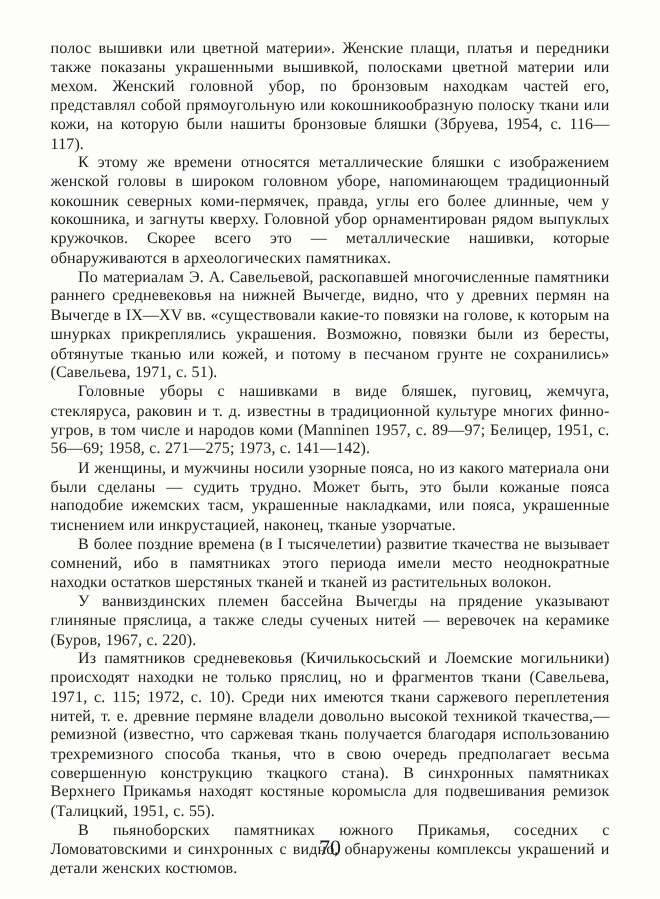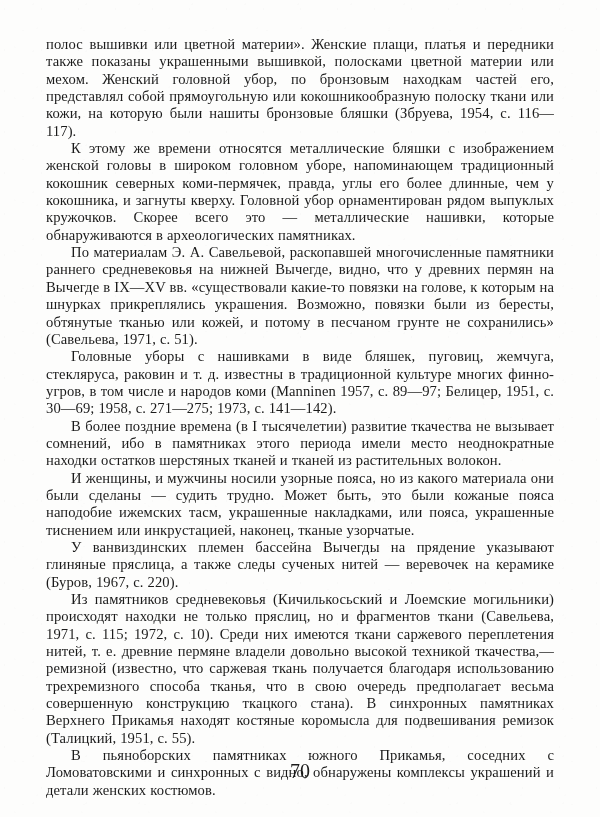--- a/index.html
+++ b/index.html
@@ -64,22 +64,22 @@
   }
 </style>
 </head>
 <body>
 
 <div class="page">
   <div class="text-block">
     <p class="para first">полос вышивки или цветной материи». Женские плащи, платья и передники также показаны украшенными вышивкой, полосками цветной материи или мехом. Женский головной убор, по бронзовым находкам частей его, представлял собой прямоугольную или кокошникообразную полоску ткани или кожи, на которую были нашиты бронзовые бляшки (Збруева, 1954, с. 116—117).</p>
     <p class="para">К этому же времени относятся металлические бляшки с изображением женской головы в широком головном уборе, напоминающем традиционный кокошник северных коми-пермячек, правда, углы его более длинные, чем у кокошника, и загнуты кверху. Головной убор орнаментирован рядом выпуклых кружочков. Скорее всего это — металлические нашивки, которые обнаруживаются в археологических памятниках.</p>
     <p class="para">По материалам Э. А. Савельевой, раскопавшей многочисленные памятники раннего средневековья на нижней Вычегде, видно, что у древних пермян на Вычегде в IX—XV вв. «существовали какие-то повязки на голове, к которым на шнурках прикреплялись украшения. Возможно, повязки были из бересты, обтянутые тканью или кожей, и потому в песчаном грунте не сохранились» (Савельева, 1971, с. 51).</p>
-    <p class="para">Головные уборы с нашивками в виде бляшек, пуговиц, жемчуга, стекляруса, раковин и т. д. известны в традиционной культуре многих финно-угров, в том числе и народов коми (Manninen 1957, с. 89—97; Белицер, 1951, с. 30—69; 1958, с. 271—275; 1973, с. 141—142).</p>
+    <p class="para">Головные уборы с нашивками в виде бляшек, пуговиц, жемчуга, стекляруса, раковин и т. д. известны в традиционной культуре многих финно-угров, в том числе и народов коми (Manninen 1957, с. 89—97; Белицер, 1951, с. 56—69; 1958, с. 271—275; 1973, с. 141—142).</p>
+    <p class="para">И женщины, и мужчины носили узорные пояса, но из какого материала они были сделаны — судить трудно. Может быть, это были кожаные пояса наподобие ижемских тасм, украшенные накладками, или пояса, украшенные тиснением или инкрустацией, наконец, тканые узорчатые.</p>
     <p class="para">В более поздние времена (в I тысячелетии) развитие ткачества не вызывает сомнений, ибо в памятниках этого периода имели место неоднократные находки остатков шерстяных тканей и тканей из растительных волокон.</p>
-    <p class="para">И женщины, и мужчины носили узорные пояса, но из какого материала они были сделаны — судить трудно. Может быть, это были кожаные пояса наподобие ижемских тасм, украшенные накладками, или пояса, украшенные тиснением или инкрустацией, наконец, тканые узорчатые.</p>
     <p class="para">У ванвиздинских племен бассейна Вычегды на прядение указывают глиняные пряслица, а также следы сученых нитей — веревочек на керамике (Буров, 1967, с. 220).</p>
     <p class="para">Из памятников средневековья (Кичилькосьский и Лоемские могильники) происходят находки не только пряслиц, но и фрагментов ткани (Савельева, 1971, с. 115; 1972, с. 10). Среди них имеются ткани саржевого переплетения нитей, т. е. древние пермяне владели довольно высокой техникой ткачества,— ремизной (известно, что саржевая ткань получается благодаря использованию трехремизного способа тканья, что в свою очередь предполагает весьма совершенную конструкцию ткацкого стана). В синхронных памятниках Верхнего Прикамья находят костяные коромысла для подвешивания ремизок (Талицкий, 1951, с. 55).</p>
     <p class="para">В пьяноборских памятниках южного Прикамья, соседних с Ломоватовскими и синхронных с видно, обнаружены комплексы украшений и детали женских костюмов.</p>
   </div>
 
   <div class="folio">70</div>
 </div>
 
 </body></html>

